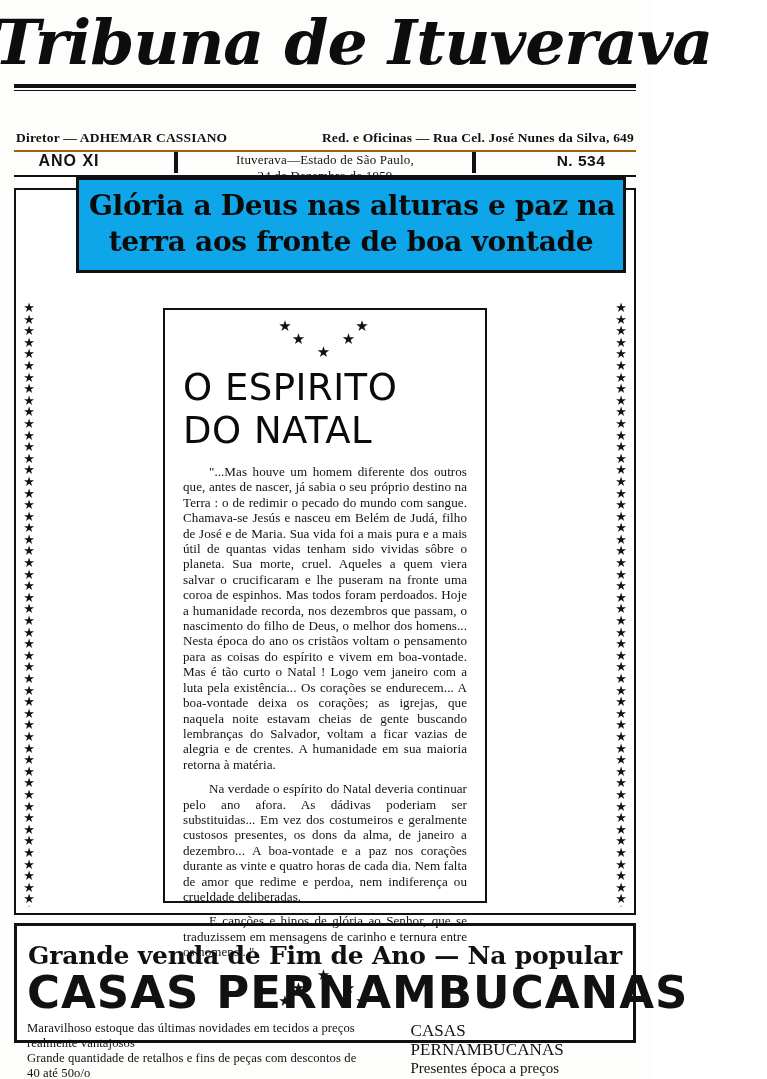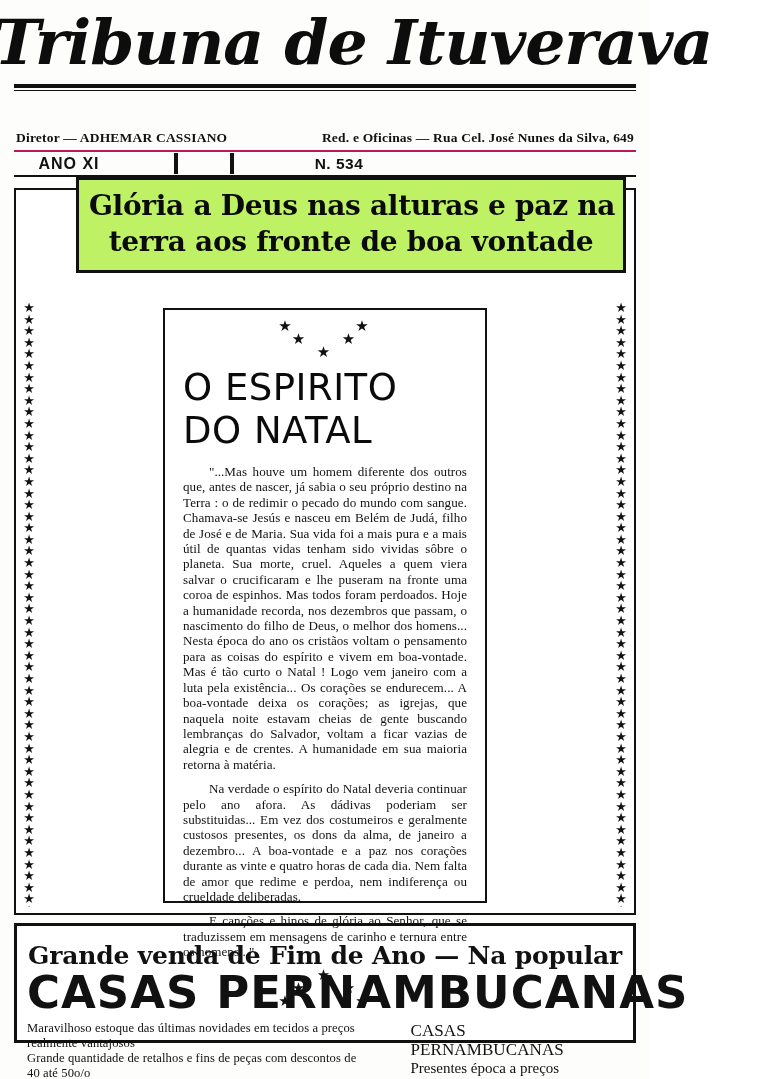--- a/index.html
+++ b/index.html
@@ -61,23 +61,23 @@
     font-size: 13.5px;
     font-weight: bold;
     letter-spacing: 0.2px;
   }
   .credits .left { white-space: nowrap; margin-top: 34px; }
   .credits .right { white-space: nowrap; }
 
   
   .issueline {
     display: flex;
-    align-items: center;
+    align-items: flex-start;
     margin: 4px 14px 0 14px;
-    border-top: 2px solid #be185d;
+    border-top: 2px solid #a16207;
     border-bottom: 2px solid #111;
     height: 27px;
     box-sizing: border-box;
     gap: 48px;
   }
   .issue-ano {
     width: 110px;
     text-align: center;
     font-size: 16px;
     font-weight: bold;
@@ -116,21 +116,21 @@
     background: #fff;
   }
 
   
   .headline-box {
     position: absolute;
     left: 60px;
     right: 8px;
     top: -13px;
     border: 3px solid #111;
-    background: #bef264;
+    background: #0ea5e9;
     padding: 8px 10px 10px 10px;
     box-sizing: border-box;
     text-align: center;
     z-index: 5;
   }
   .headline-line {
     font-family: "DejaVu Serif", serif;
     font-weight: bold;
     font-size: 28px;
     line-height: 1.28;
@@ -273,20 +273,21 @@
   <div class="rule-thin"></div>
 
   <div class="credits">
     <div class="left">Diretor — ADHEMAR CASSIANO</div>
     <div class="right">Red. e Oficinas — Rua Cel. José Nunes da Silva, 649</div>
   </div>
 
   <div class="issueline">
     <div class="issue-ano">ANO XI</div>
     <div class="vbar"></div>
+    <div class="issue-center">Ituverava—Estado de São Paulo, 24 de Dezembro de 1959</div>
     <div class="vbar"></div>
     <div class="issue-num">N. 534</div>
   </div>
 
   <div class="body-frame">
 
     <div class="headline-box">
       <div class="headline-line">Glória a Deus nas alturas e paz na</div>
       <div class="headline-line">terra aos fronte de boa vontade</div>
     </div>

